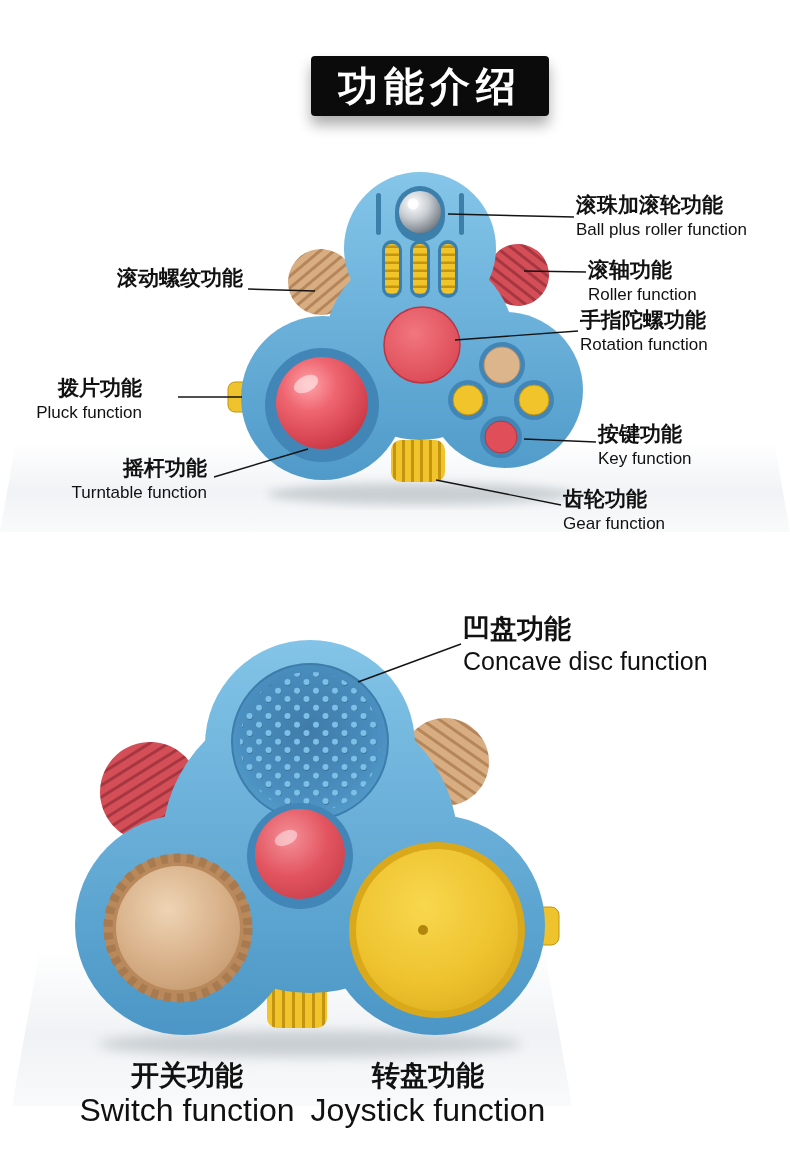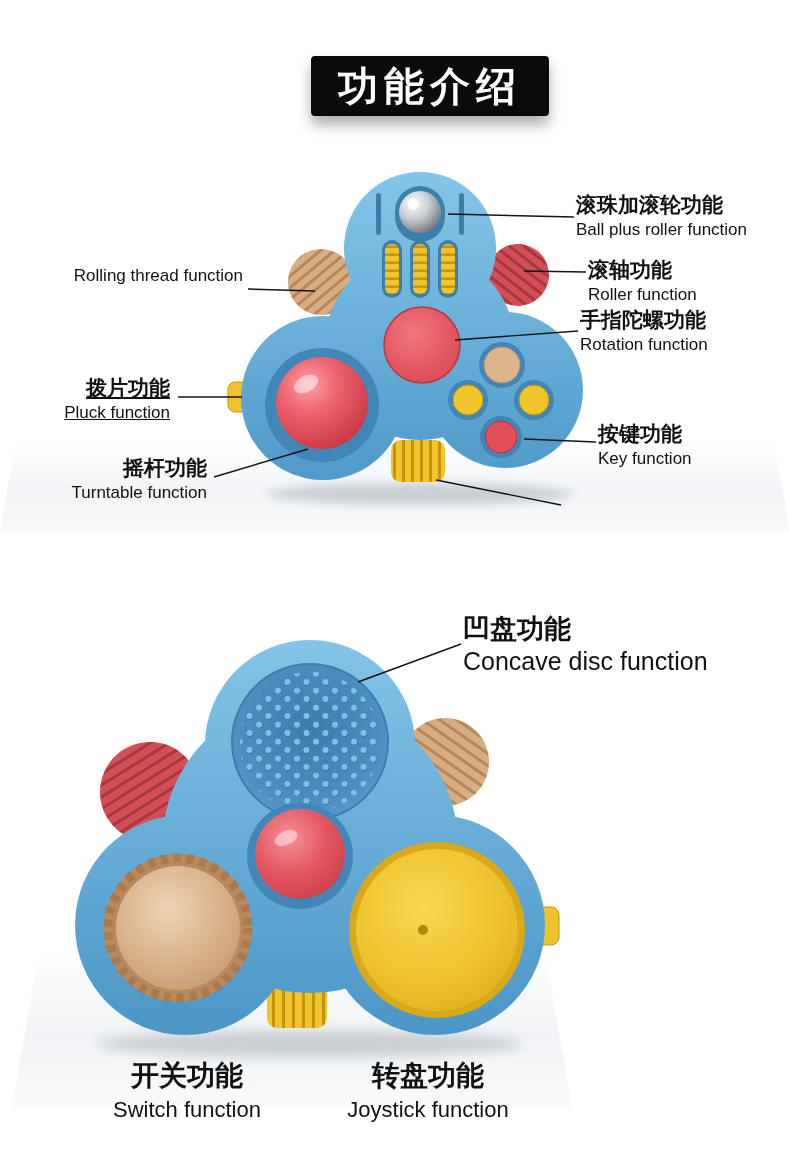--- a/index.html
+++ b/index.html
@@ -30,31 +30,31 @@
   .callout .zh{font-size:21px;font-weight:600;line-height:27px;white-space:nowrap;}
   .callout .en{font-size:17px;font-weight:400;line-height:23px;white-space:nowrap;}
   .align-right{text-align:right;}
 
   .co-ball{left:576px;top:191px;}
   .co-roller{left:588px;top:256px;}
   .co-rotation{left:580px;top:306px;}
   .co-key{left:598px;top:420px;}
   .co-gear{left:563px;top:485px;}
   .co-thread{right:547px;top:264px;}
-  .co-pluck{right:620px;top:374px;text-decoration:underline;}
+  .co-pluck{right:648px;top:374px;}
   .co-joystick{right:583px;top:454px;}
 
   .co-concave{left:463px;top:612px;}
   .co-concave .zh{font-size:27px;font-weight:700;line-height:34px;}
   .co-concave .en{font-size:25px;line-height:31px;}
 
   .co-switch{left:37px;top:1058px;width:300px;text-align:center;}
   .co-turntable{left:278px;top:1058px;width:300px;text-align:center;}
   .co-switch .zh,.co-turntable .zh{font-size:28px;font-weight:700;line-height:36px;}
-  .co-switch .en,.co-turntable .en{font-size:22px;line-height:32px;text-align:center;}
+  .co-switch .en,.co-turntable .en{font-size:32px;line-height:32px;text-align:center;}
 </style>
 </head>
 <body>
 
 <div class="page">
 
   <div class="band band-1"></div>
   <div class="band band-2"></div>
 
   <div class="title-badge">
@@ -265,22 +265,26 @@
     <div class="en">Ball plus roller function</div>
   </div>
   <div class="callout co-rotation">
     <div class="zh">手指陀螺功能</div>
     <div class="en">Rotation function</div>
   </div>
   <div class="callout co-key">
     <div class="zh">按键功能</div>
     <div class="en">Key function</div>
   </div>
+  <div class="callout co-gear">
+    <div class="zh">齿轮功能</div>
+    <div class="en">Gear function</div>
+  </div>
   <div class="callout co-thread align-right">
-    <div class="en">Rolling thread function</div>
+    <div class="zh">滚动螺纹功能</div>
   </div>
   <div class="callout co-pluck align-right">
     <div class="zh">拨片功能</div>
     <div class="en">Pluck function</div>
   </div>
   <div class="callout co-joystick align-right">
     <div class="zh">摇杆功能</div>
     <div class="en">Turntable function</div>
   </div>
 

